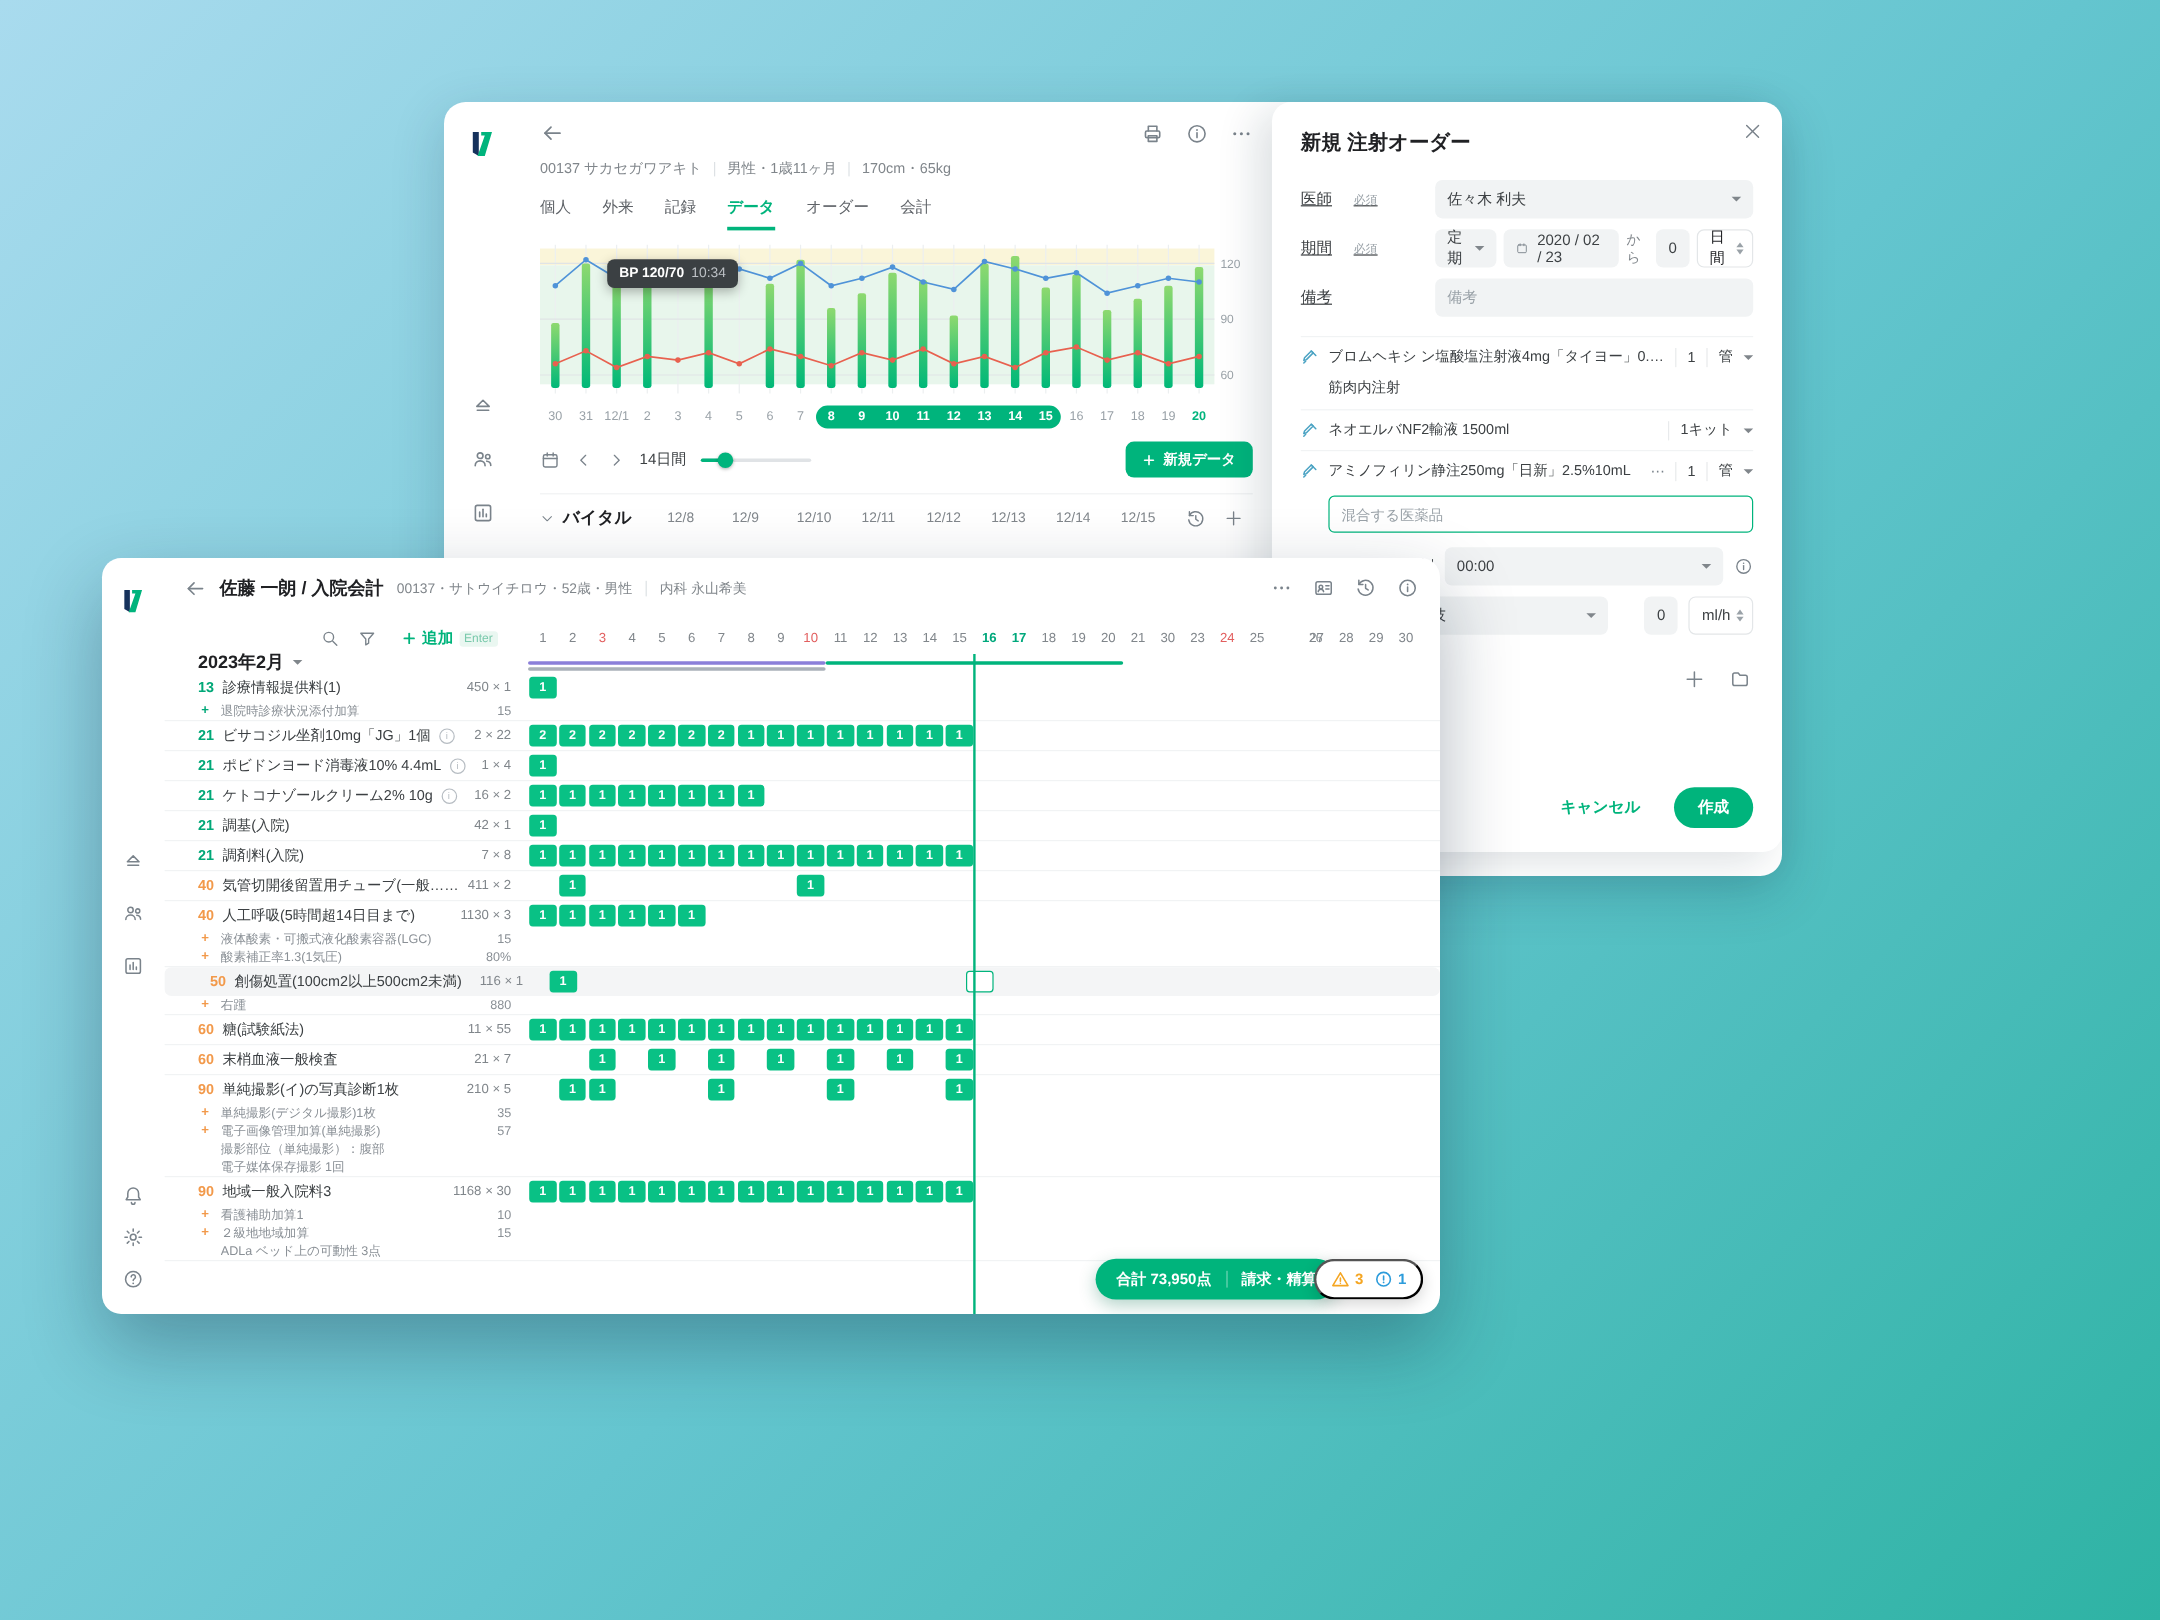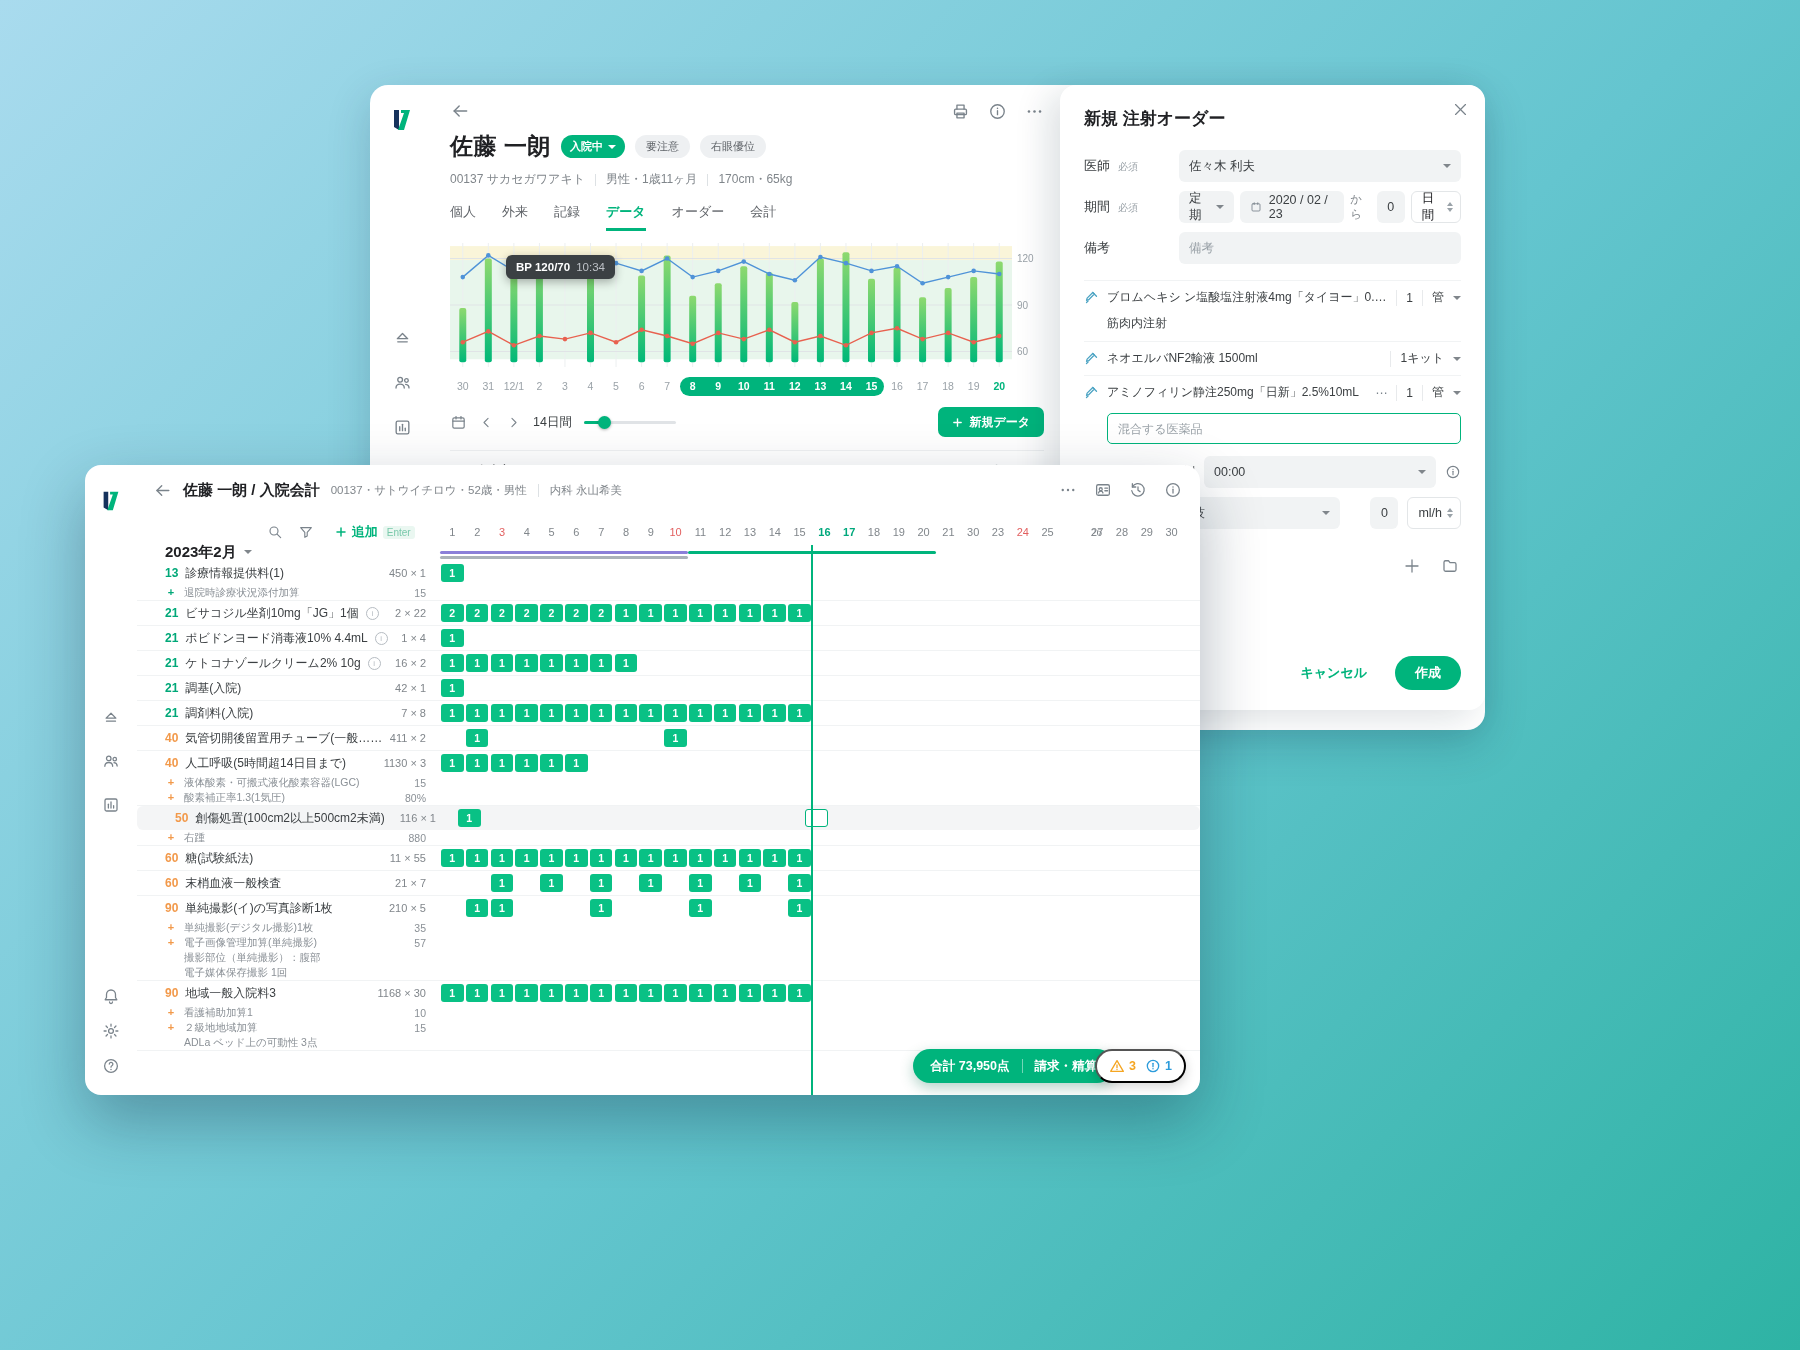--- a/index.html
+++ b/index.html
@@ -57,21 +57,21 @@
   .v-title{display:flex;gap:7px;align-items:center;font-weight:bold;font-size:14px;width:112px;cursor:pointer;}
   .vdates{display:flex;flex:1;}
   .vdate{width:54px;font-size:11.5px;color:#80868b;}
   .v-icons{margin-left:auto;display:flex;gap:15px;align-items:center;}
 
   
   .drawer{position:absolute;right:0;top:0;width:425px;height:625px;background:#fff;border-radius:16px;box-shadow:-12px 8px 34px rgba(15,40,60,.14);padding:22px 24px;box-sizing:border-box;z-index:5;}
   .drawer h2{font-size:17px;margin:0 0 20px;}
   .d-close{position:absolute;top:16px;right:16px;}
   .fld{display:flex;align-items:center;margin-bottom:9px;min-height:32px;}
-  .fld-lab{width:95px;display:flex;gap:8px;align-items:baseline;font-size:13px;color:#3c4043;flex:none;}
+  .fld-lab{width:112px;display:flex;gap:18px;align-items:baseline;font-size:13px;color:#3c4043;flex:none;text-decoration:underline;}
   .req{font-size:10px;color:#9aa2a8;}
   .fld-ctrl{display:flex;gap:6px;flex:1;align-items:center;min-width:0;}
   .sel{background:#f1f3f4;border-radius:6px;height:32px;display:flex;align-items:center;padding:0 10px;font-size:12.5px;color:#3c4043;gap:7px;cursor:pointer;box-sizing:border-box;}
   .sel.grow{flex:1;justify-content:space-between;}
   .kara{font-size:11.5px;color:#80868b;}
   .numfld{background:#f1f3f4;border-radius:6px;width:28px;height:32px;display:flex;align-items:center;justify-content:center;font-size:12.5px;color:#3c4043;flex:none;cursor:text;}
   .stepfld{border:1px solid #e3e6e8;border-radius:6px;height:32px;display:flex;align-items:center;padding:0 7px 0 10px;font-size:12.5px;gap:5px;background:#fff;box-sizing:border-box;cursor:pointer;}
   .stp{display:flex;flex-direction:column;gap:2px;}
   .stp i{width:0;height:0;border-left:3.5px solid transparent;border-right:3.5px solid transparent;display:block;}
   .stp .up{border-bottom:4px solid #9aa2a8;}
@@ -200,29 +200,20 @@
         <button class="icon-btn">
             <svg width="19" height="19" viewBox="0 0 24 24" fill="#7a838b">
               <circle cx="5" cy="12" r="1.6"></circle>
               <circle cx="12" cy="12" r="1.6"></circle>
               <circle cx="19" cy="12" r="1.6"></circle>
             </svg>
           </button>
       </div>
     </div>
 
-    <div class="wb-title-row">
-      <h1>佐藤 一朗</h1>
-      <span class="badge-green">
-          <span>入院中</span>
-          <i class="cdn"></i>
-        </span>
-      <span class="badge-gray">要注意</span>
-      <span class="badge-gray">右眼優位</span>
-    </div>
 
     <div class="wb-meta">
       <span>00137 サカセガワアキト</span>
         <i class="vd"></i>
       <span>男性・1歳11ヶ月</span>
         <i class="vd"></i>
       <span>170cm・65kg</span>
     </div>
 
     <nav class="tabs" id="tabs">

